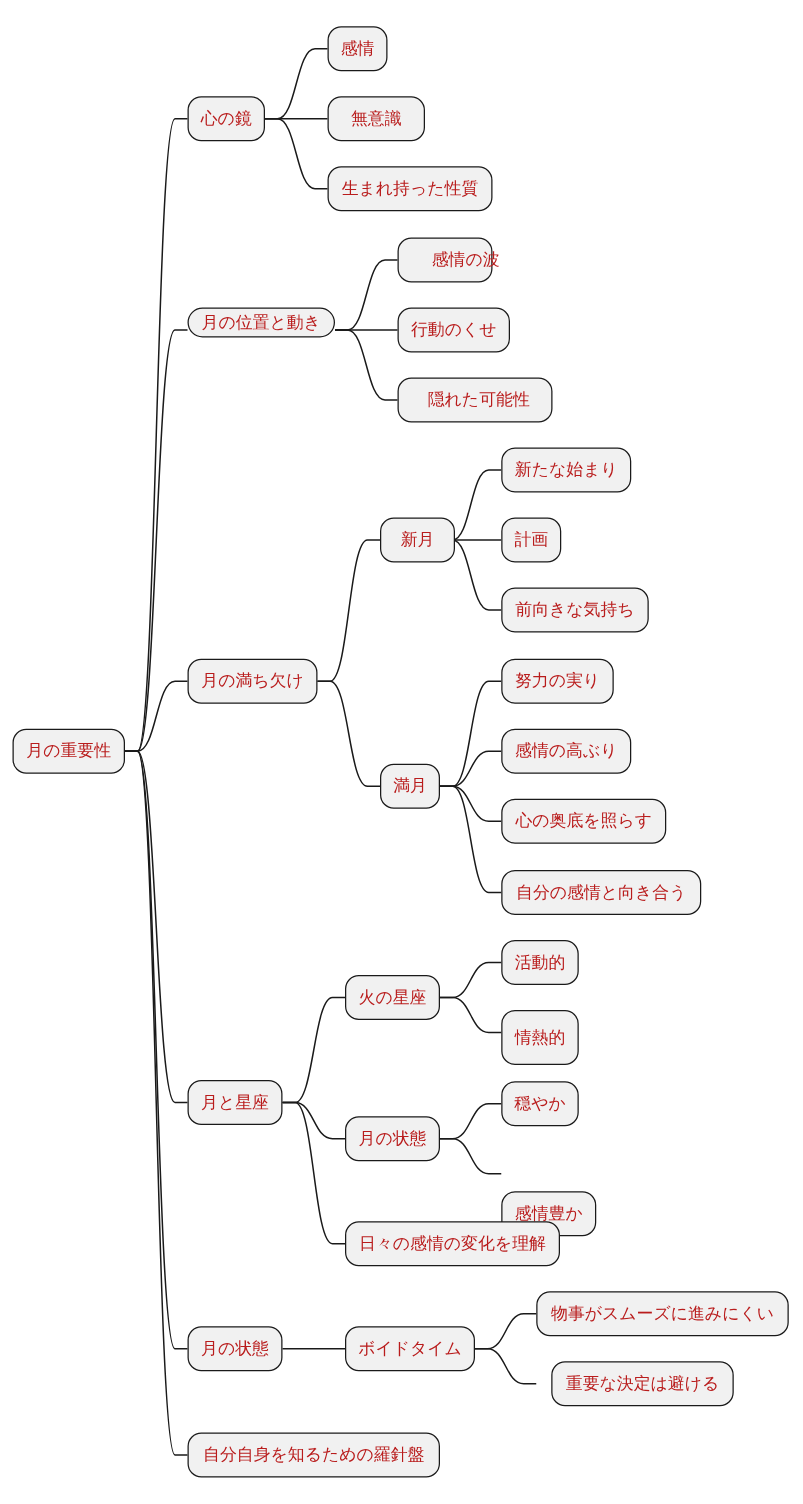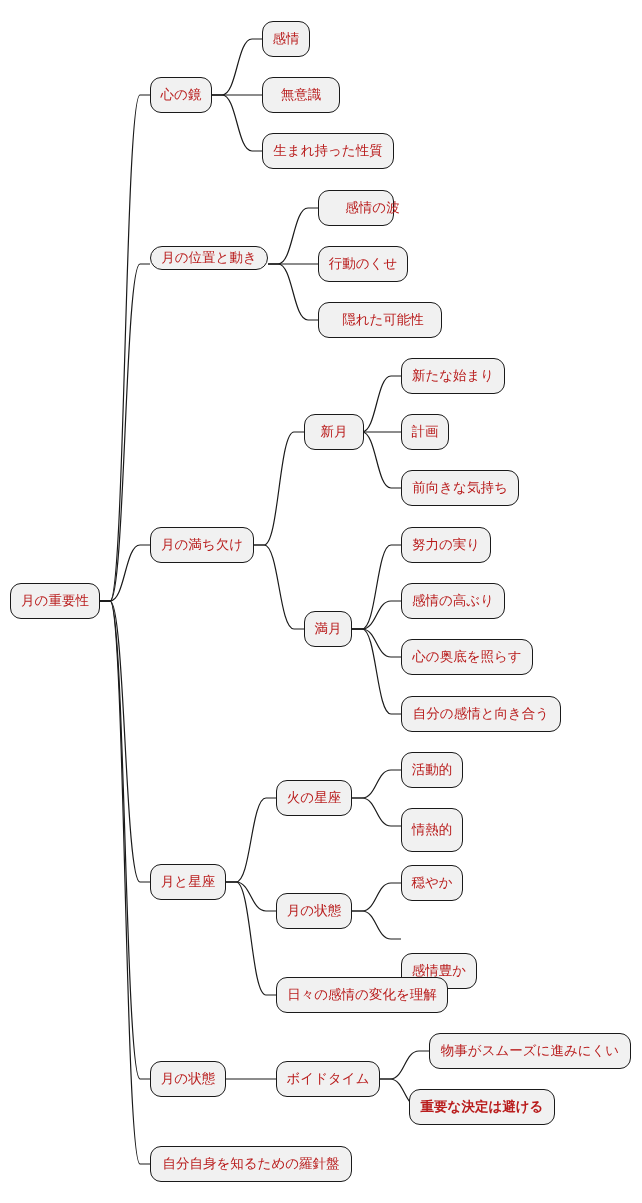--- a/index.html
+++ b/index.html
@@ -134,19 +134,19 @@
     </div>
     <div class="node" style="left: 150px; top: 1061px; width: 76px; height: 36px; align-items: center;">
       <span>月の状態</span>
     </div>
     <div class="node" style="left: 276px; top: 1061px; width: 104px; height: 36px;">
       <span>ボイドタイム</span>
     </div>
     <div class="node" style="left: 429px; top: 1033px; width: 202px; height: 36px;">
       <span>物事がスムーズに進みにくい</span>
     </div>
-    <div class="node" style="left: 409px; top: 1089px; width: 146px; height: 36px; font-weight: bold;">
+    <div class="node" style="left: 441px; top: 1089px; width: 146px; height: 36px;">
       <span>重要な決定は避ける</span>
     </div>
     <div class="node" style="left: 150px; top: 1146px; width: 202px; height: 36px;">
       <span>自分自身を知るための羅針盤</span>
     </div>
   </div>
 
 </body></html>

